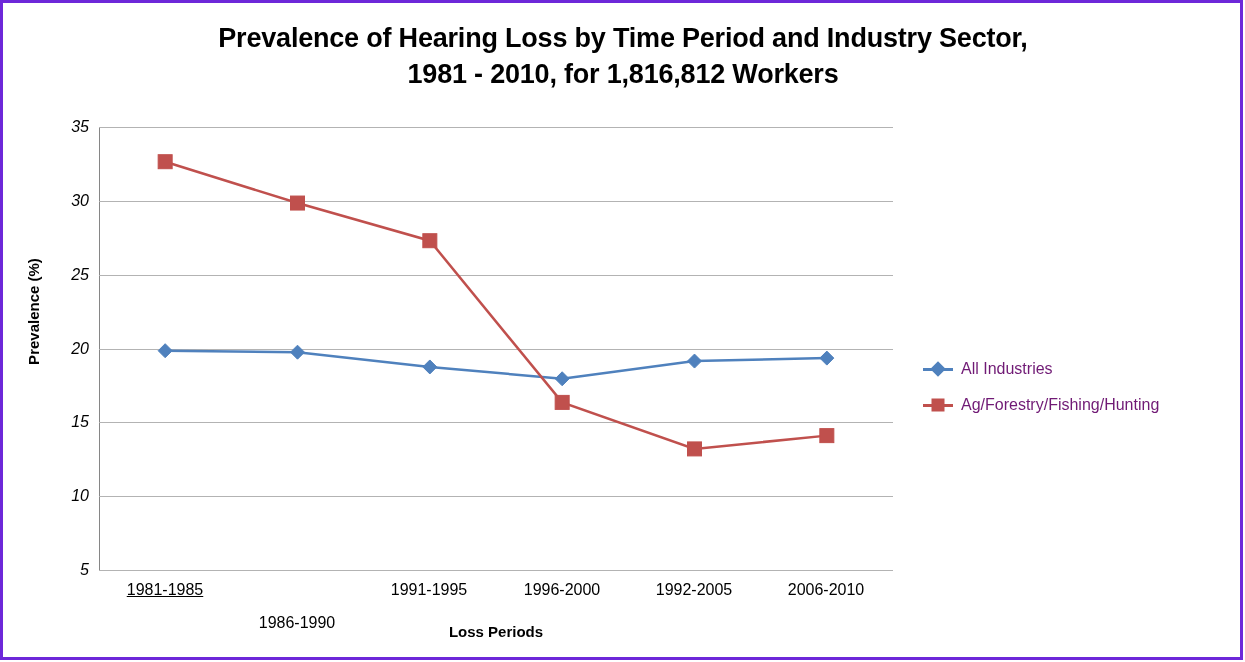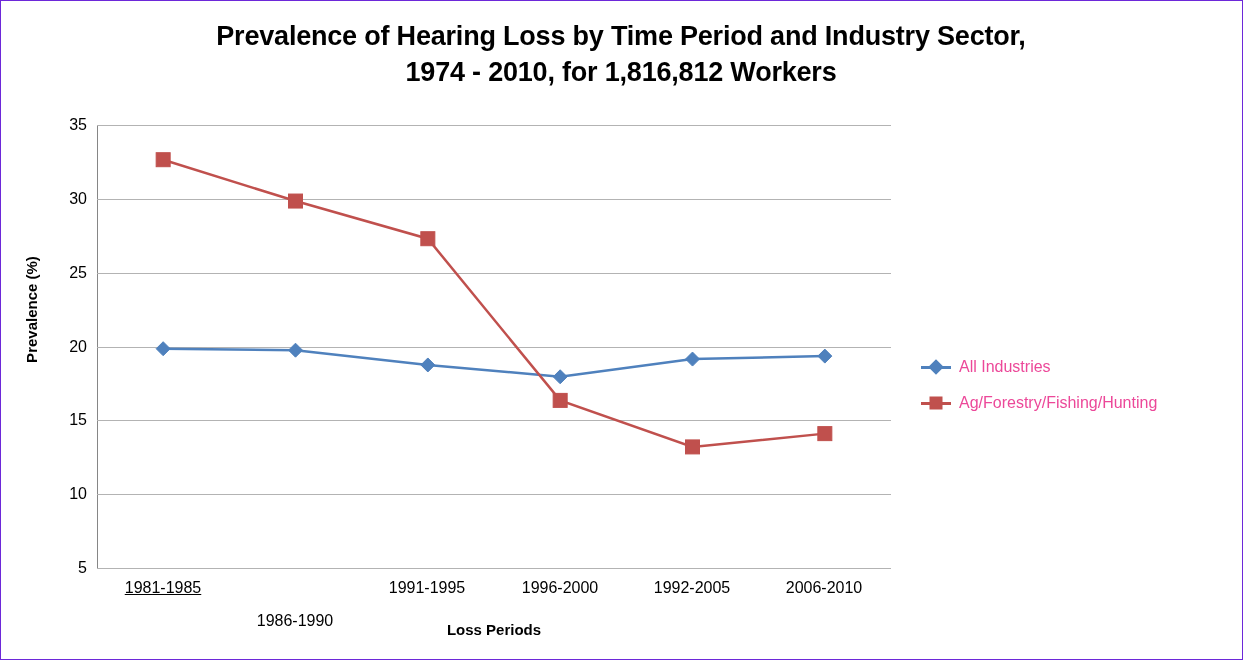--- a/index.html
+++ b/index.html
@@ -10,21 +10,21 @@
     width: 1245px;
     height: 662px;
     background: #ffffff;
     font-family: "Liberation Sans", sans-serif;
     overflow: hidden;
   }
   #chart-frame {
     position: relative;
     width: 1243px;
     height: 660px;
-    border: 1px solid #6d28d9;
+    border: 3px solid #6d28d9;
     box-sizing: border-box;
     background: #ffffff;
   }
   #chart-title {
     position: absolute;
     left: 90px;
     top: 18px;
     width: 1060px;
     text-align: center;
     font-size: 27px;
@@ -58,20 +58,21 @@
     background: #868686;
   }
   .ytick-label {
     position: absolute;
     right: 0;
     width: 40px;
     text-align: right;
     font-size: 16px;
     color: #000000;
     transform: translateY(-50%);
+    font-style: italic;
   }
   #y-tick-wrap {
     position: absolute;
     left: 40px;
     top: 124px;
     width: 46px;
     height: 443px;
   }
   .ytick-mark {
     position: absolute;
@@ -110,21 +111,21 @@
     font-size: 16px;
     color: #000000;
     transform: translateX(-50%);
   }
   #legend {
     position: absolute;
     left: 920px;
     top: 348px;
     width: 310px;
     font-size: 16px;
-    color: #ec4899;
+    color: #701a75;
   }
   .legend-row {
     display: flex;
     align-items: center;
     height: 36px;
   }
   .legend-marker {
     width: 30px;
     display: flex;
     align-items: center;
@@ -162,21 +163,21 @@
     overflow: visible;
   }
 </style>
 </head>
 <body>
 
 <div id="chart-frame">
 
   <div id="chart-title">
     <div>Prevalence of Hearing Loss by Time Period and Industry Sector,</div>
-    <div>1974 - 2010, for 1,816,812 Workers</div>
+    <div>1981 - 2010, for 1,816,812 Workers</div>
   </div>
 
   <div id="y-tick-wrap">
     <div class="ytick-label" style="top:0px;">35</div>
     <div class="ytick-label" style="top:73.83px;">30</div>
     <div class="ytick-label" style="top:147.67px;">25</div>
     <div class="ytick-label" style="top:221.5px;">20</div>
     <div class="ytick-label" style="top:295.33px;">15</div>
     <div class="ytick-label" style="top:369.17px;">10</div>
     <div class="ytick-label" style="top:443px;">5</div>

